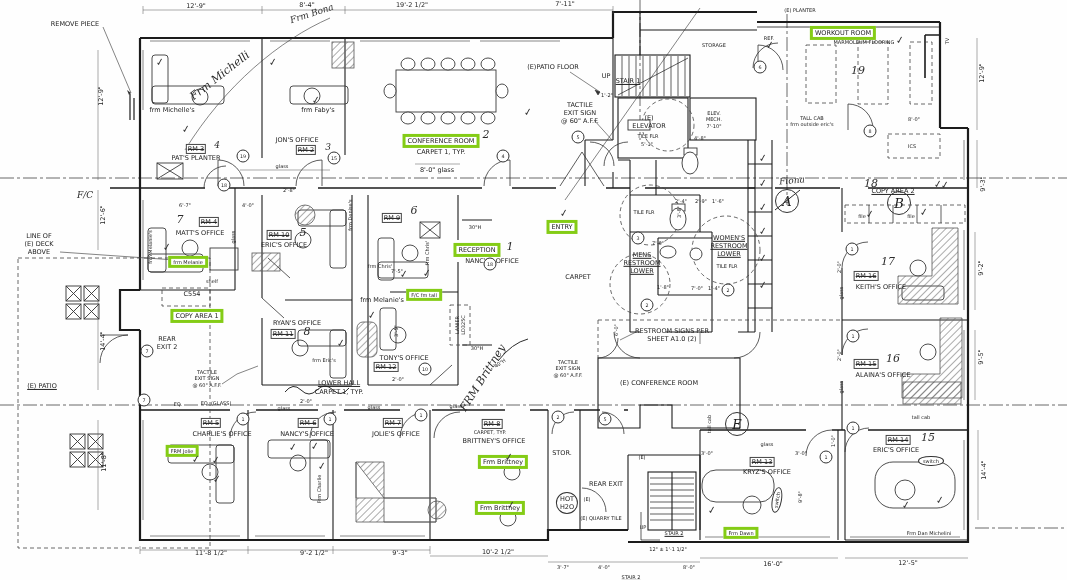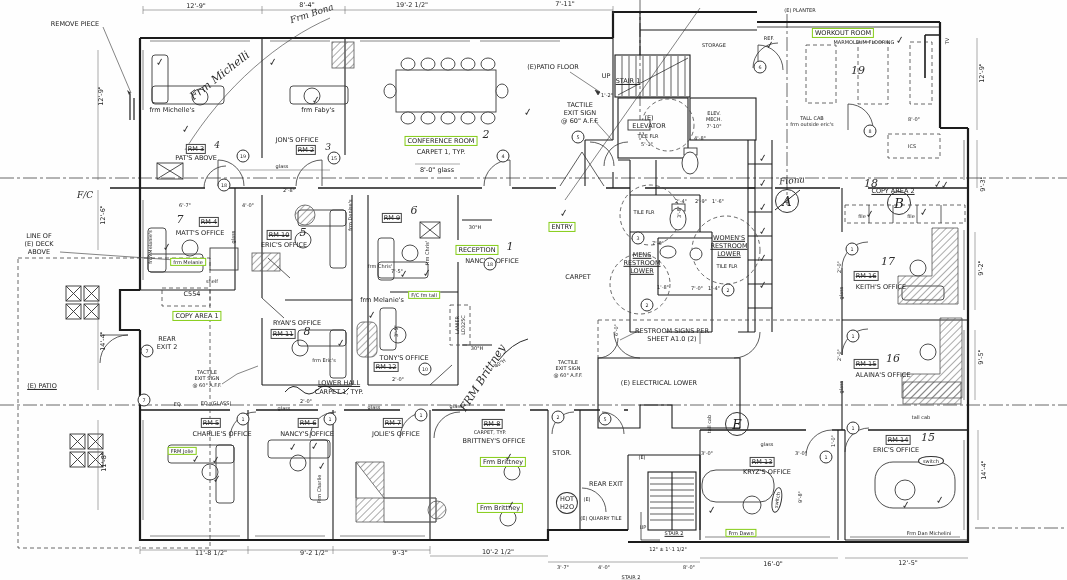--- a/index.html
+++ b/index.html
@@ -3,21 +3,21 @@
 <meta charset="utf-8">
 <style>
   html,body{margin:0;padding:0;background:#fff;}
   #plan{position:relative;width:1067px;height:580px;background:#fefefe;overflow:hidden;
         font-family:"DejaVu Sans","Liberation Sans",sans-serif;color:#1c1c1c;}
   #linework{position:absolute;left:0;top:0;}
   #labels{position:absolute;left:0;top:0;width:1067px;height:580px;}
   .lbl{position:absolute;font-size:6.5px;line-height:1.25;white-space:pre-line;text-align:center;
        transform:translate(-50%,-50%);color:#222;letter-spacing:0;}
   .tiny{font-size:5px;}
-  .boxed{border:1px solid #84cc16;background:#fff;padding:0 2px;}
+  .boxed{border:3px solid #84cc16;background:#fff;padding:0 2px;}
   .struck{text-decoration:line-through;border:1px solid #444;padding:0 1px;background:#fff;}
   .underline{text-decoration:underline;}
   .vert{transform:translate(-50%,-50%) rotate(-90deg);}
   .hand{font-family:"DejaVu Serif","Liberation Serif",serif;font-style:italic;font-size:11px;color:#2b2b2b;}
   .hand.sm{font-size:9px;}
   .oval{border:1px solid #333;border-radius:50%;padding:1px 4px;background:#fff;}
   .circ{border:1.2px solid #333;border-radius:50%;padding:2px 3px;background:transparent;}
   .tag{position:absolute;transform:translate(-50%,-50%);width:11px;height:11px;border:0.9px solid #333;
        border-radius:50%;font-size:4.8px;display:flex;align-items:center;justify-content:center;
        background:#fff;color:#222;}
@@ -314,21 +314,21 @@
       <div class="lbl" style="left: 39px; top: 244px;">LINE OF
 (E) DECK
 ABOVE</div>
       <div class="lbl underline" style="left: 42px; top: 386px;">(E) PATIO</div>
       <div class="lbl hand sm" style="left: 85px; top: 168px; margin-top: 28px;">F/C</div>
       <div class="lbl" style="left: 172px; top: 110px;">frm Michelle's</div>
       <div class="lbl" style="left: 318px; top: 110px;">frm Faby's</div>
       <div class="lbl" style="left: 297px; top: 140px;">JON'S OFFICE</div>
       <div class="lbl struck" style="left: 306px; top: 150px;">RM 2</div>
       <div class="lbl struck" style="left: 196px; top: 149px;">RM 3</div>
-      <div class="lbl" style="left: 196px; top: 158px;">PAT'S ABOVE</div>
+      <div class="lbl" style="left: 196px; top: 158px;">PAT'S PLANTER</div>
       <div class="lbl tiny" style="left: 282px; top: 166px;">glass</div>
       <div class="lbl tiny" style="left: 289px; top: 190px;">2'-8"</div>
       <div class="lbl boxed" style="left: 441px; top: 141px;">CONFERENCE ROOM</div>
       <div class="lbl" style="left: 441px; top: 152px;">CARPET 1, TYP.</div>
       <div class="lbl" style="left: 437px; top: 170px;">8'-0" glass</div>
       <div class="lbl" style="left: 553px; top: 67px;">(E)PATIO FLOOR</div>
       <div class="lbl" style="left: 580px; top: 113px;">TACTILE
 EXIT SIGN
 @ 60" A.F.F.</div>
       <div class="lbl" style="left: 606px; top: 76px;">UP</div>
@@ -426,21 +426,21 @@
       <div class="lbl underline" style="left: 729px; top: 246px;">WOMEN'S
 RESTROOM
 LOWER</div>
       <div class="lbl tiny" style="left: 727px; top: 266px;">TILE FLR</div>
       <div class="lbl tiny" style="left: 663px; top: 287px;">1'-8"</div>
       <div class="lbl tiny" style="left: 697px; top: 288px;">7'-0"</div>
       <div class="lbl tiny" style="left: 714px; top: 288px;">1'-4"</div>
       <div class="lbl vert tiny" style="left: 616px; top: 330px;">6'-0"</div>
       <div class="lbl" style="left: 672px; top: 335px;">RESTROOM SIGNS PER
 SHEET A1.0 (2)</div>
-      <div class="lbl" style="left: 659px; top: 383px;">(E) ELECTRICAL LOWER</div>
+      <div class="lbl" style="left: 659px; top: 383px;">(E) CONFERENCE ROOM</div>
       <div class="lbl hand" style="left: 871px; top: 184px;">18</div>
       <div class="lbl underline" style="left: 893px; top: 191px;">COPY AREA 2</div>
       <div class="lbl tiny" style="left: 862px; top: 216px;">file</div>
       <div class="lbl tiny" style="left: 911px; top: 216px;">file</div>
       <div class="lbl struck" style="left: 866px; top: 276px;">RM-16</div>
       <div class="lbl hand" style="left: 888px; top: 262px;">17</div>
       <div class="lbl" style="left: 881px; top: 287px;">KEITH'S OFFICE</div>
       <div class="lbl vert tiny" style="left: 839px; top: 267px;">2'-0"</div>
       <div class="lbl vert tiny" style="left: 841px; top: 293px;">glass</div>
       <div class="lbl struck" style="left: 866px; top: 364px;">RM-15</div>

